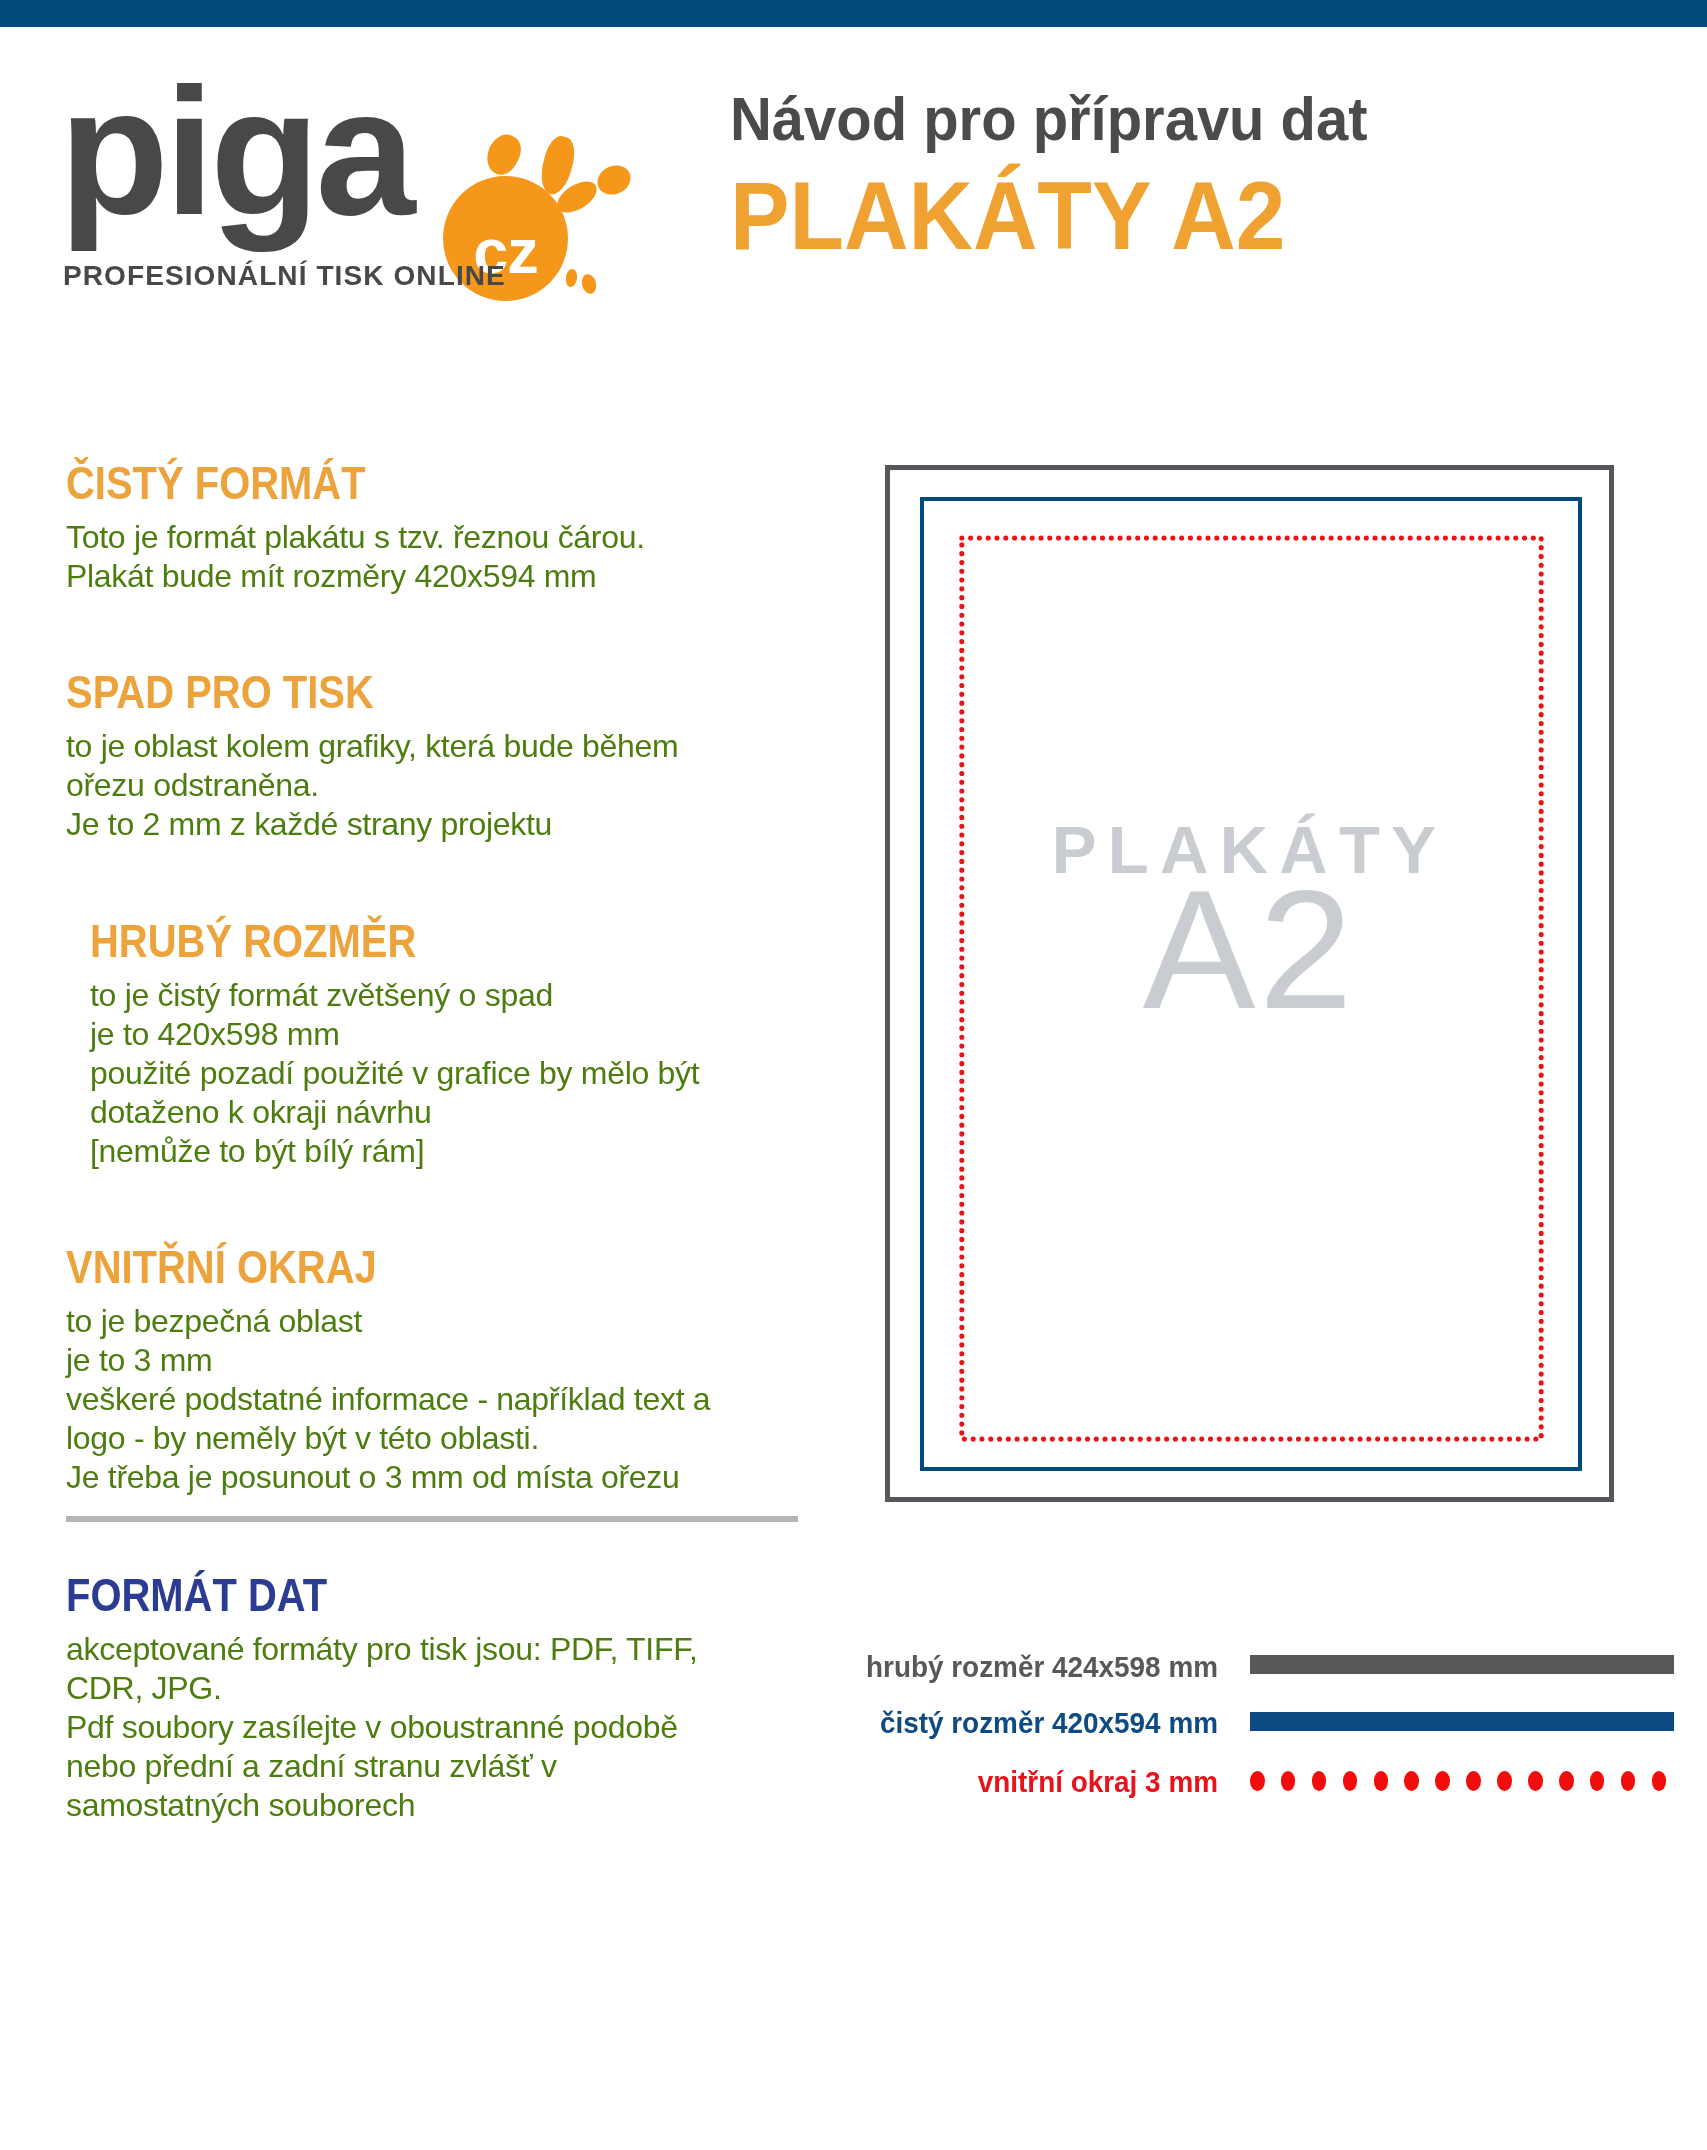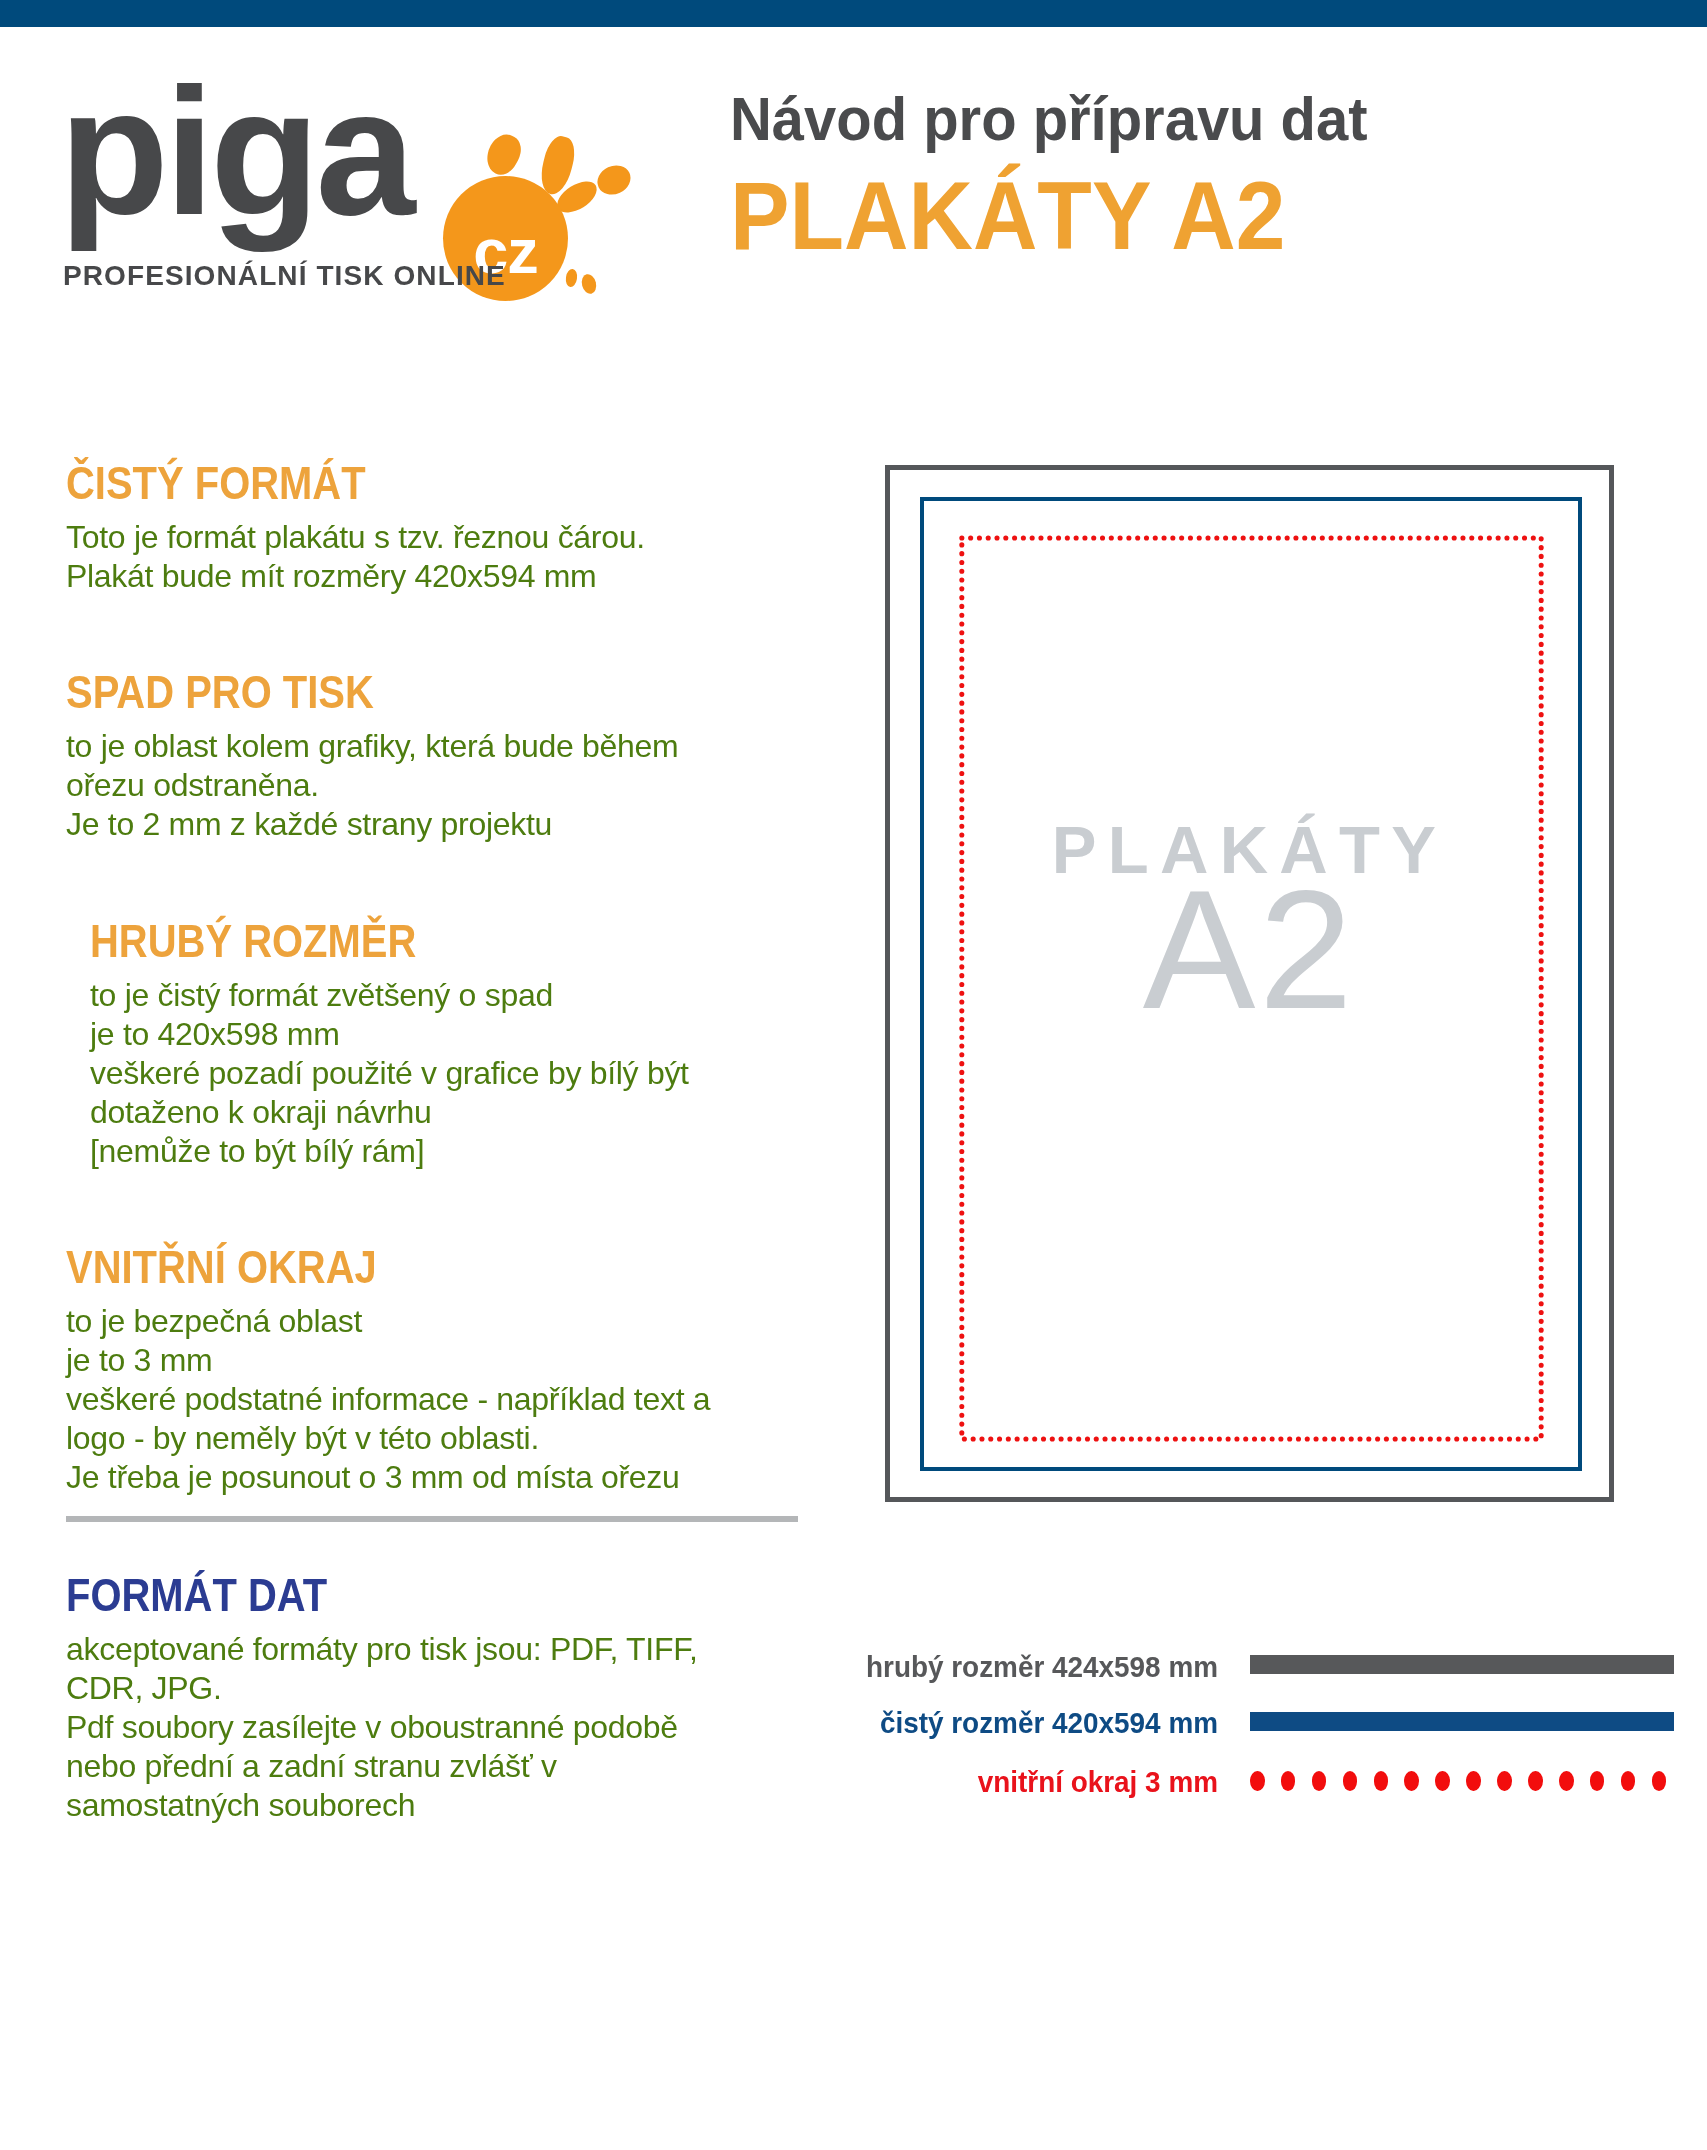--- a/index.html
+++ b/index.html
@@ -100,21 +100,21 @@
 <div class="abs section orange s2">
   <h2>SPAD PRO TISK</h2>
   <div class="body">to je oblast kolem grafiky, která bude během
 ořezu odstraněna.
 Je to 2 mm z každé strany projektu</div>
 </div>
 <div class="abs section orange s3">
   <h2>HRUBÝ ROZMĚR</h2>
   <div class="body">to je čistý formát zvětšený o spad
 je to 420x598 mm
-veškeré pozadí použité v grafice by bílý být
+použité pozadí použité v grafice by mělo být
 dotaženo k okraji návrhu
 [nemůže to být bílý rám]</div>
 </div>
 <div class="abs section orange s4">
   <h2>VNITŘNÍ OKRAJ</h2>
   <div class="body">to je bezpečná oblast
 je to 3 mm
 veškeré podstatné informace - například text a
 logo - by neměly být v této oblasti.
 Je třeba je posunout o 3 mm od místa ořezu</div>

